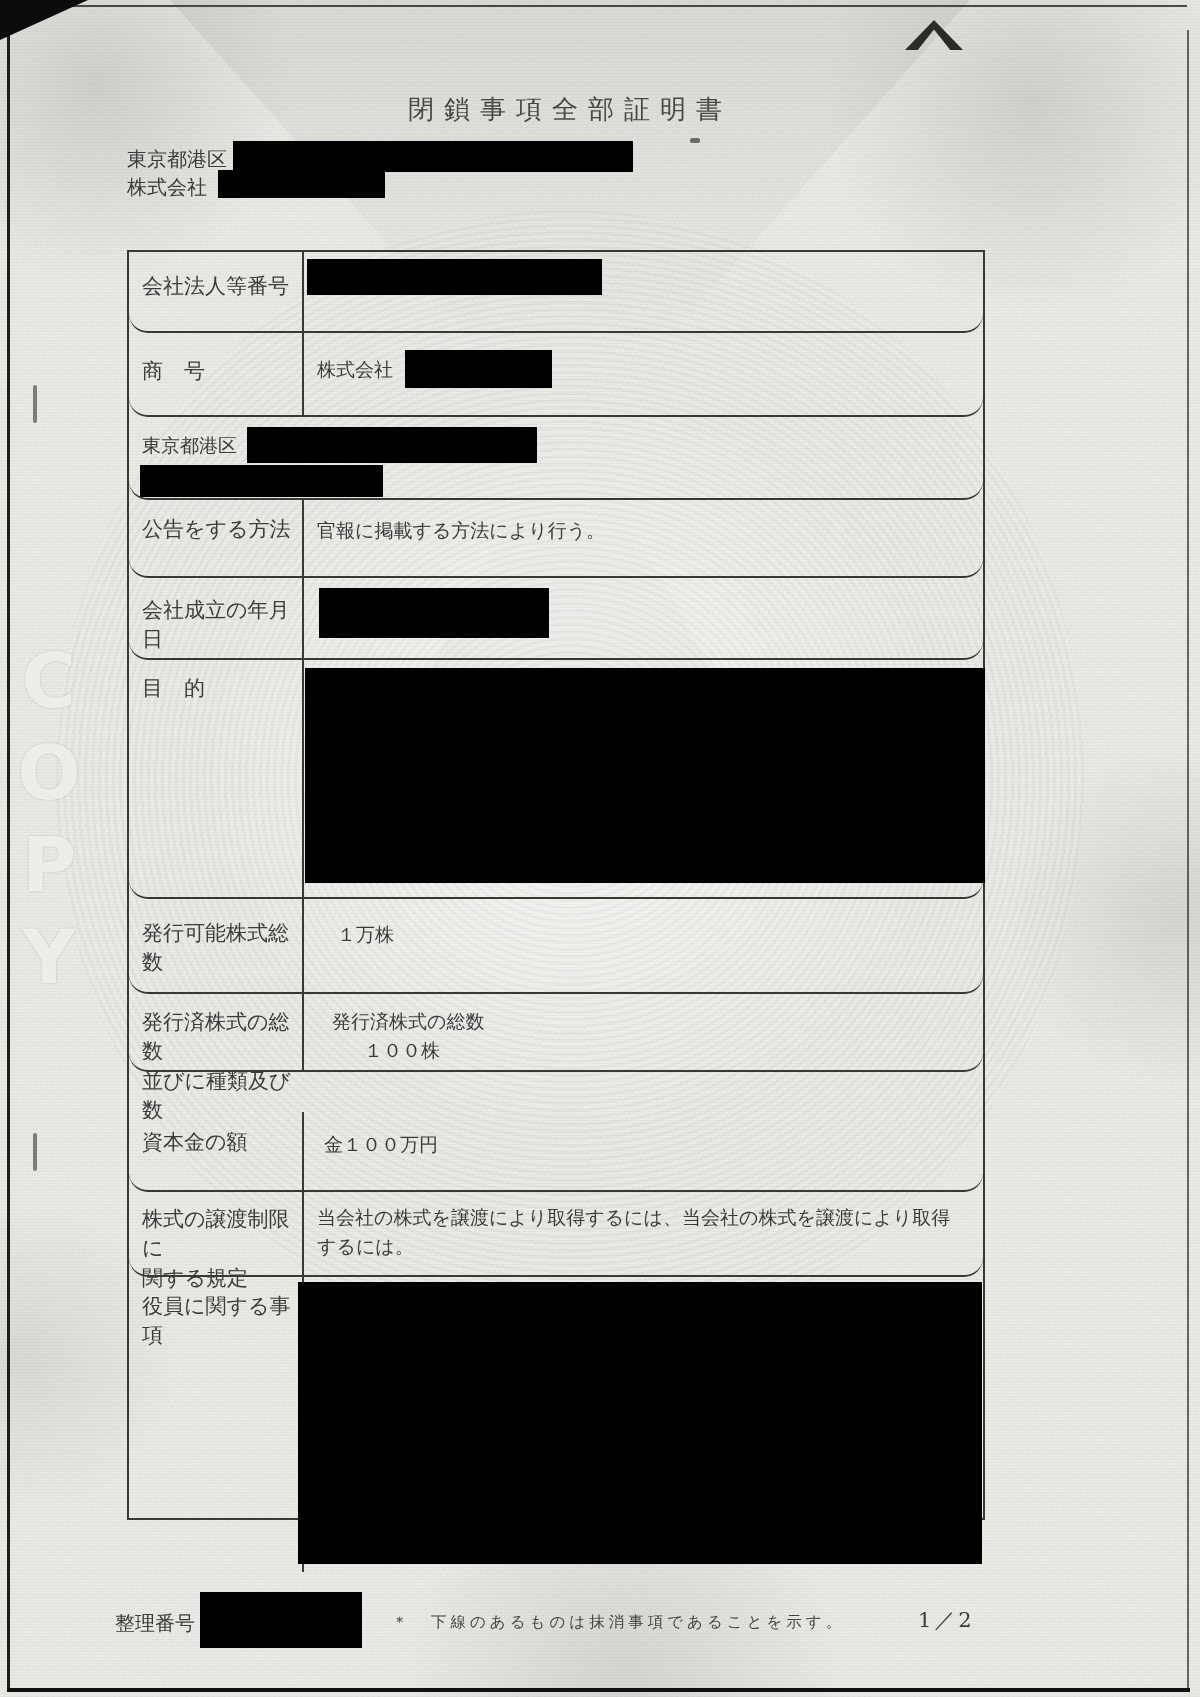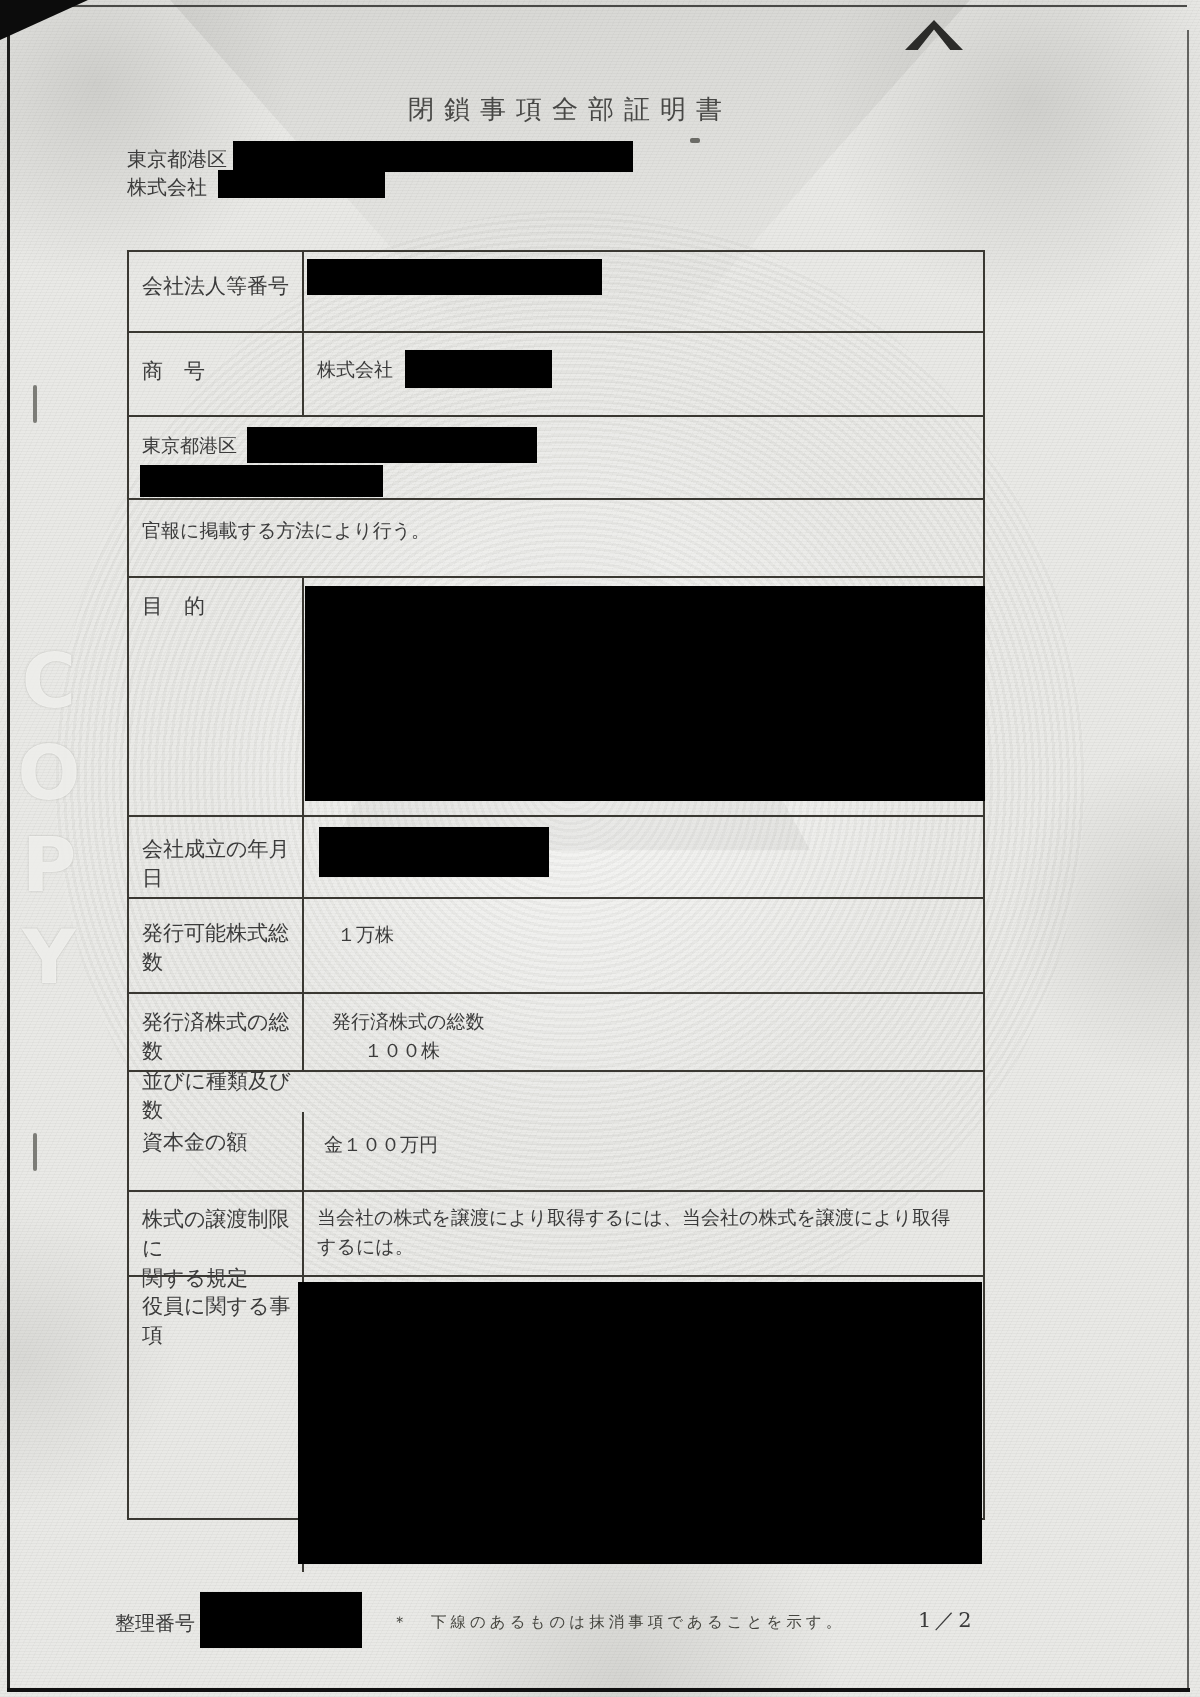--- a/index.html
+++ b/index.html
@@ -63,21 +63,21 @@
   .hdr1{top:146px;}
   .hdr2{top:174px;}
   .redact{background:#000;position:absolute;}
   .hdr-box1{left:233px;top:141px;width:400px;height:31px;}
   .hdr-box2{left:218px;top:170px;width:167px;height:28px;}
 
   .reg-table{
     position:absolute;left:127px;top:250px;width:858px;height:1270px;
     border:2px solid #3a3832;box-sizing:border-box;
   }
-  .row{display:flex;box-sizing:border-box;border-bottom:2px solid #3a3832;}
+  .row{display:flex;box-sizing:border-box;border-bottom:2px solid #3a3832;border-radius:19px;}
   .row:last-child{border-bottom:none;}
   .lbl{width:175px;box-sizing:border-box;border-right:2px solid #3a3832;
     padding-left:13px;font-size:21px;line-height:1.4;color:#3b3b3b;}
   .val{flex:1;position:relative;font-size:19px;line-height:1.55;color:#3b3b3b;}
   .r0{height:81px;}.r1{height:84px;}.r2{height:83px;}.r3{height:78px;}.r4{height:82px;}
   .r5{height:239px;}.r6{height:95px;}.r7{height:78px;}.r8{height:80px;margin-top:40px;}.r9{height:85px;}
   .r10{height:295px;}
   .r0 .lbl{padding-top:20px;} .r1 .lbl{padding-top:24px;} .r2 .lbl{padding-top:22px;}
   .r3 .lbl{padding-top:15px;} .r4 .lbl{padding-top:18px;} .r5 .lbl{padding-top:14px;}
   .r6 .lbl{padding-top:20px;} .r7 .lbl{padding-top:14px;} .r8 .lbl{padding-top:16px;}
@@ -138,36 +138,37 @@
 
     <div class="row r2">
       <div class="val">
         <span class="vtext" style="left:13px;top:14px;">東京都港区</span>
         <div class="redact" style="left:118px;top:10px;width:290px;height:36px;"></div>
         <div class="redact" style="left:11px;top:48px;width:243px;height:32px;"></div>
       </div>
     </div>
 
     <div class="row r3">
+      <div class="lbl">公告をする方法</div>
       <div class="val">
         <span class="vtext" style="left:13px;top:16px;">官報に掲載する方法により行う。</span>
+      </div>
+    </div>
+
+    <div class="row r4">
+      <div class="lbl">会社成立の年月日</div>
+      <div class="val">
+        <div class="redact" style="left:15px;top:10px;width:230px;height:50px;"></div>
       </div>
     </div>
 
     <div class="row r5">
       <div class="lbl">目　的</div>
       <div class="val">
         <div class="redact" style="left:1px;top:8px;width:680px;height:215px;"></div>
-      </div>
-    </div>
-
-    <div class="row r4">
-      <div class="lbl">会社成立の年月日</div>
-      <div class="val">
-        <div class="redact" style="left:15px;top:10px;width:230px;height:50px;"></div>
       </div>
     </div>
 
     <div class="row r6">
       <div class="lbl">発行可能株式総数</div>
       <div class="val">
         <span class="vtext" style="left:33px;top:21px;">１万株</span>
       </div>
     </div>
 

